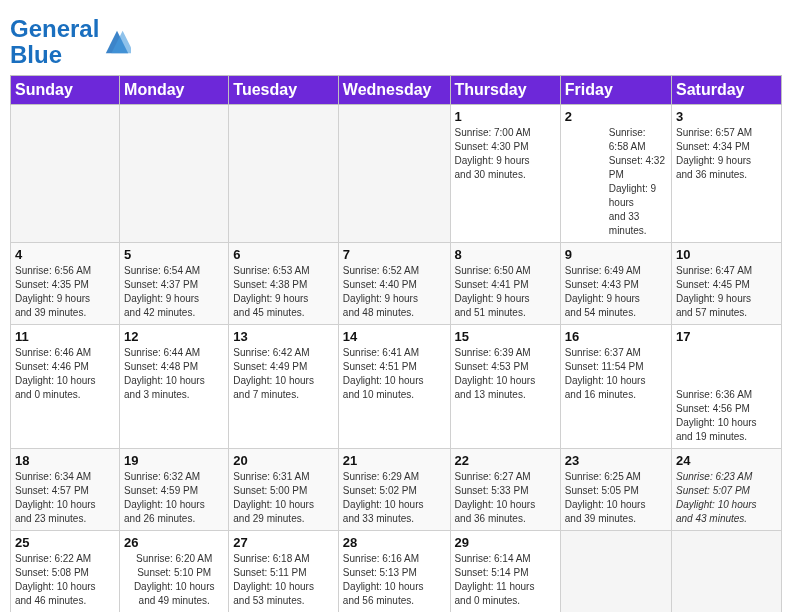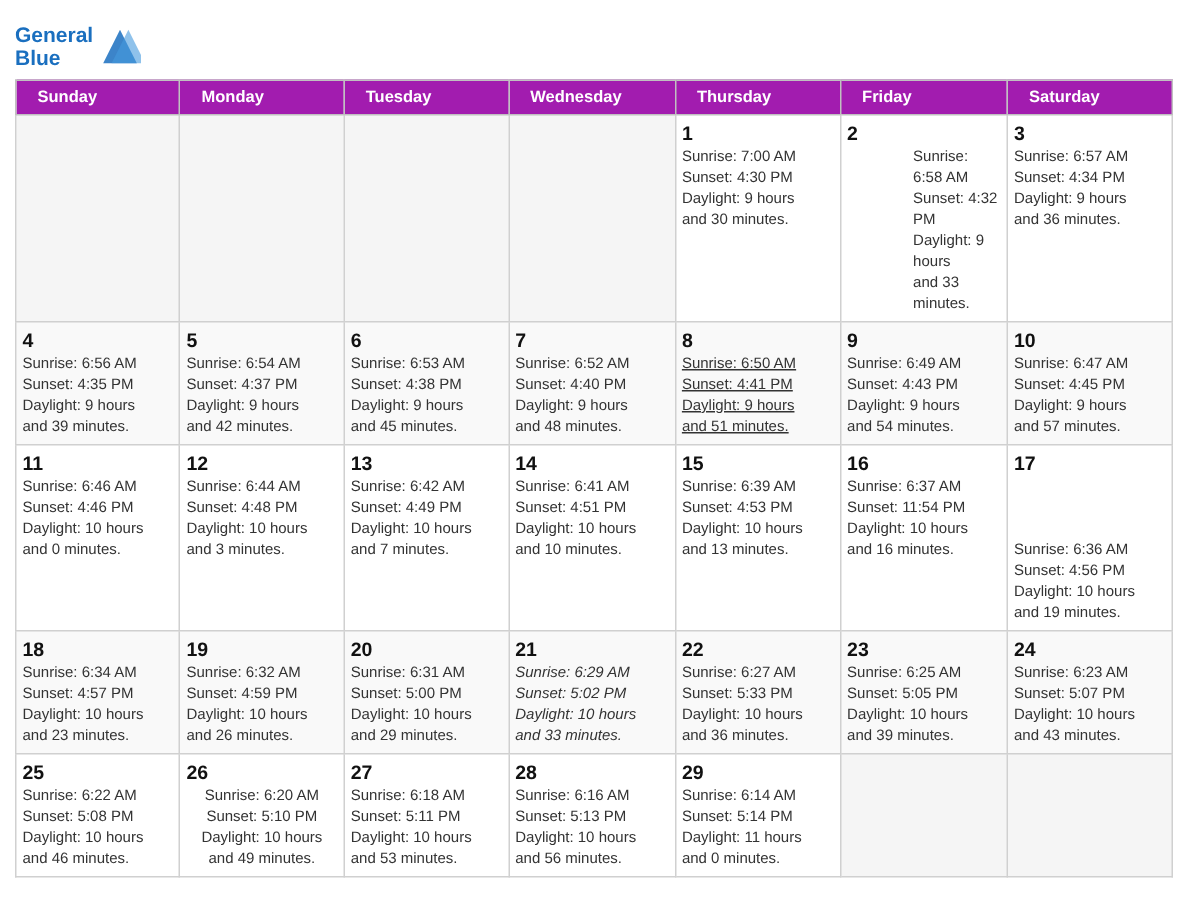--- a/index.html
+++ b/index.html
@@ -15,21 +15,21 @@
       align-items: flex-start;
       justify-content: space-between;
       margin-bottom: 4px;
     }
     .logo {
       display: flex;
       align-items: center;
       margin-top: 6px;
     }
     .logo-text {
-      font-size: 14px;
+      font-size: 24px;
       font-weight: bold;
       color: #333;
       line-height: 1.1;
     }
     .logo-text span {
       color: #1a6fbf;
     }
     .logo-icon {
       width: 28px;
       height: 28px;
@@ -48,25 +48,25 @@
       font-size: 15px;
       color: #333;
       margin-top: 2px;
     }
     table {
       width: 100%;
       border-collapse: collapse;
       margin-top: 6px;
     }
     th {
-      background-color: #a21caf;
+      background-color: #6d28d9;
       color: #fff;
-      font-size: 11px;
+      font-size: 16px;
       font-weight: bold;
-      padding: 5px 14px;
+      padding: 5px 4px;
       text-align: left;
       border: 1px solid #c0c0c0;
     }
     td {
       border: 1px solid #d0d0d0;
       vertical-align: top;
       padding: 4px 4px;
       font-size: 10.5px;
       color: #222;
       width: 113px;
@@ -179,21 +179,21 @@
         </td>
         <td>
           <div class="day-num">7</div>
           <div class="day-info" style="white-space: pre-line;">Sunrise: 6:52 AM
 Sunset: 4:40 PM
 Daylight: 9 hours
 and 48 minutes.</div>
         </td>
         <td>
           <div class="day-num">8</div>
-          <div class="day-info" style="white-space: pre-line; text-decoration: underline;">Sunrise: 6:50 AM
+          <div class="day-info" style="white-space: pre-line;">Sunrise: 6:50 AM
 Sunset: 4:41 PM
 Daylight: 9 hours
 and 51 minutes.</div>
         </td>
         <td>
           <div class="day-num">9</div>
           <div class="day-info" style="white-space: pre-line;">Sunrise: 6:49 AM
 Sunset: 4:43 PM
 Daylight: 9 hours
 and 54 minutes.</div>
@@ -274,42 +274,42 @@
         </td>
         <td>
           <div class="day-num">20</div>
           <div class="day-info" style="white-space: pre-line;">Sunrise: 6:31 AM
 Sunset: 5:00 PM
 Daylight: 10 hours
 and 29 minutes.</div>
         </td>
         <td>
           <div class="day-num">21</div>
-          <div class="day-info" style="white-space: pre-line; font-style: italic;">Sunrise: 6:29 AM
+          <div class="day-info" style="white-space: pre-line;">Sunrise: 6:29 AM
 Sunset: 5:02 PM
 Daylight: 10 hours
 and 33 minutes.</div>
         </td>
         <td>
           <div class="day-num">22</div>
           <div class="day-info" style="white-space: pre-line;">Sunrise: 6:27 AM
 Sunset: 5:33 PM
 Daylight: 10 hours
 and 36 minutes.</div>
         </td>
         <td>
           <div class="day-num">23</div>
           <div class="day-info" style="white-space: pre-line;">Sunrise: 6:25 AM
 Sunset: 5:05 PM
 Daylight: 10 hours
 and 39 minutes.</div>
         </td>
         <td>
           <div class="day-num">24</div>
-          <div class="day-info" style="white-space: pre-line;">Sunrise: 6:23 AM
+          <div class="day-info" style="white-space: pre-line; font-style: italic;">Sunrise: 6:23 AM
 Sunset: 5:07 PM
 Daylight: 10 hours
 and 43 minutes.</div>
         </td>
       </tr>
       <tr>
         <td>
           <div class="day-num">25</div>
           <div class="day-info" style="white-space: pre-line;">Sunrise: 6:22 AM
 Sunset: 5:08 PM

